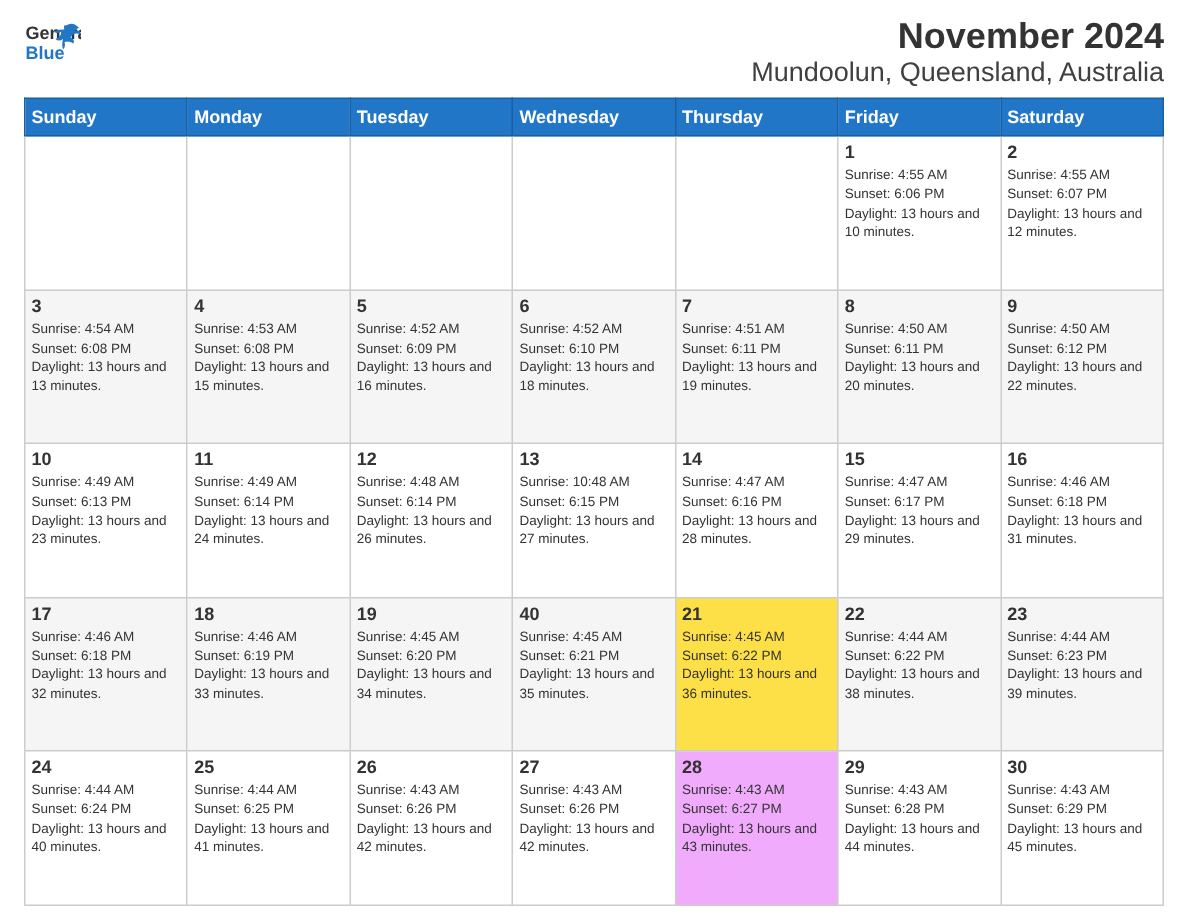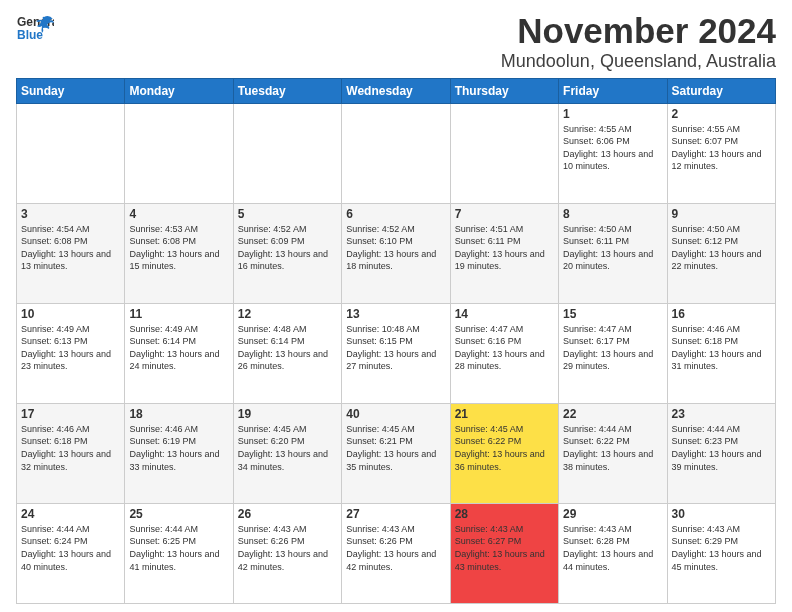--- a/index.html
+++ b/index.html
@@ -25,21 +25,21 @@
     }
     .logo {
       display: flex;
       align-items: center;
       gap: 4px;
     }
     .title-block {
       text-align: right;
     }
     .month-title {
-      font-size: 35px;
+      font-size: 24px;
       font-weight: bold;
       color: #333;
       line-height: 1.1;
     }
     .location {
       font-size: 18px;
       color: #404040;
     }
     .calendar-table {
       width: 100%;
@@ -337,21 +337,21 @@
 Daylight: 13 hours
 and 42 minutes.</div>
           </td>
           <td style="background: rgb(255, 255, 255);">
             <span class="day-num">27</span>
             <div class="day-info">Sunrise: 4:43 AM
 Sunset: 6:26 PM
 Daylight: 13 hours
 and 42 minutes.</div>
           </td>
-          <td style="background: #ef4444;">
+          <td style="background: #f0abfc;">
             <span class="day-num">28</span>
             <div class="day-info">Sunrise: 4:43 AM
 Sunset: 6:27 PM
 Daylight: 13 hours
 and 43 minutes.</div>
           </td>
           <td style="background: rgb(255, 255, 255);">
             <span class="day-num">29</span>
             <div class="day-info">Sunrise: 4:43 AM
 Sunset: 6:28 PM

